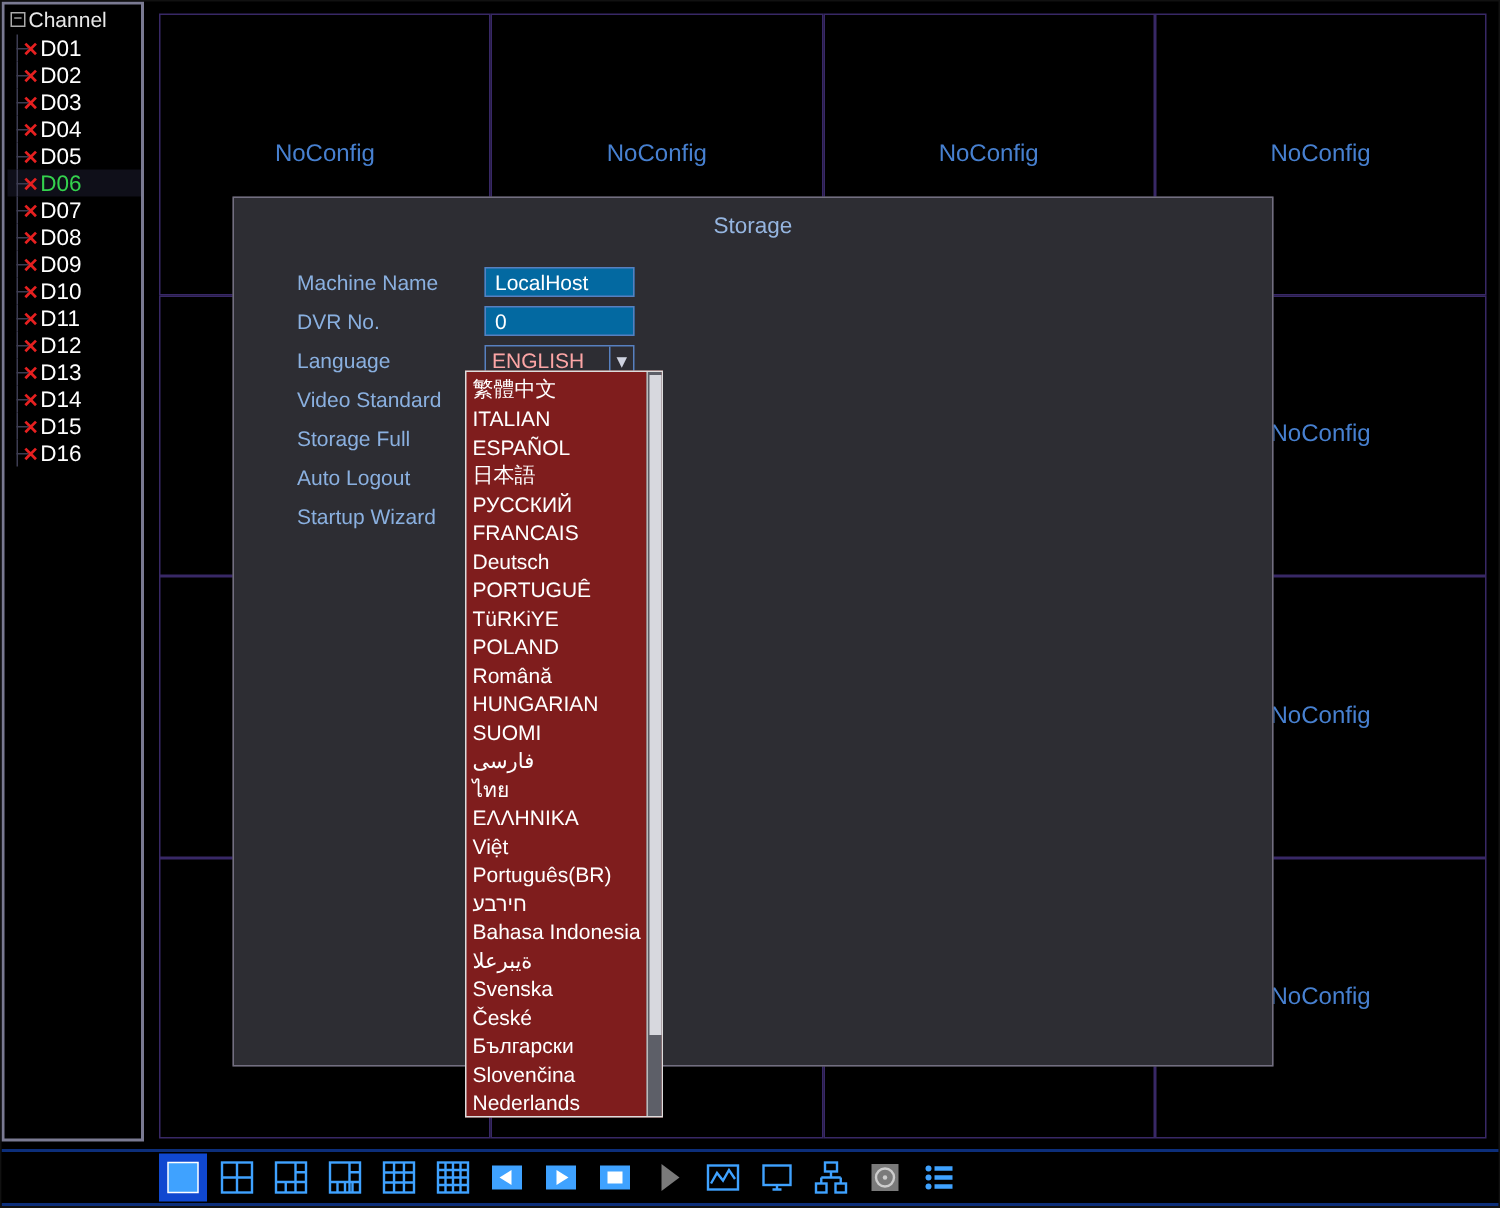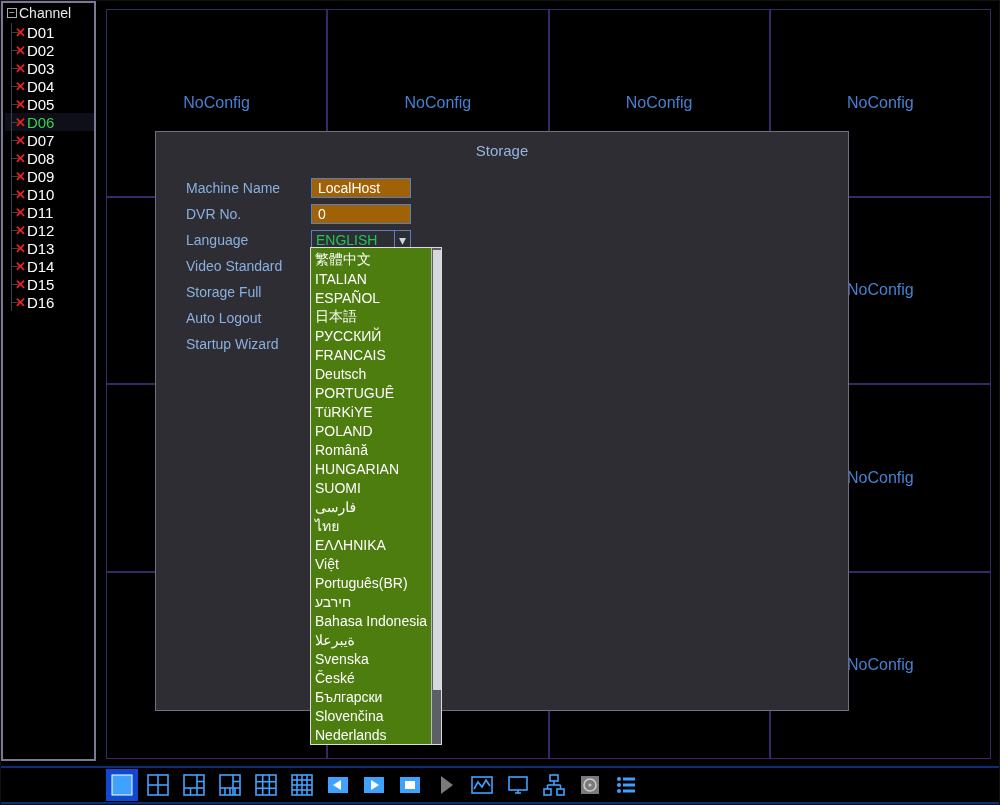--- a/index.html
+++ b/index.html
@@ -81,50 +81,50 @@
     background: #2d2d33;
     border: 1px solid #726e80;
   }
   .dialog-title {
     text-align: center;
     color: #95b5e0;
     font-size: 15px;
     padding: 10px 0 16px 0;
   }
   .form {
-    padding-left: 30px;
+    padding-left: 42px;
   }
   .form-row {
     display: flex; align-items: center;
     height: 26px;
     font-size: 14px;
   }
   .form-label {
     width: 125px;
     color: #8ab0e0;
   }
   .text-input {
-    background: #a16207;
+    background: #0369a1;
     border: 1px solid #5780c0;
     color: #fff;
     font-size: 14px;
     padding: 1px 6px;
     height: 20px;
   }
   .machine { width: 100px; }
   .dvrno { width: 100px; }
   .lang-select {
     position: relative;
     width: 100px; height: 20px;
     border: 1px solid #5780c0;
     display: flex; align-items: center;
     padding-left: 4px;
     cursor: pointer;
   }
-  .lang-select .value { color: #22c55e; font-size: 14px; }
+  .lang-select .value { color: #fca5a5; font-size: 14px; }
   .lang-select .arrow {
     position: absolute; right: 0; top: 0; bottom: 0;
     width: 16px;
     border-left: 1px solid #5780c0;
     display: flex; align-items: center; justify-content: center;
     color: #cfd3e0;
   }
   .dialog-buttons {
     position: absolute;
     left: 390px; top: 536px;
@@ -138,21 +138,21 @@
     font-size: 14px;
     display: flex; align-items: center; justify-content: center;
     cursor: pointer;
   }
 
   
   .dropdown {
     position: absolute;
     left: 309px; top: 246px;
     width: 132px; height: 498px;
-    background: #4d7c0f;
+    background: #7f1d1d;
     border: 1px solid #ddd;
     z-index: 50;
     display: flex;
   }
   .dropdown .items {
     flex: 1;
     overflow: hidden;
     font-size: 14px;
     color: #fff;
     padding: 2px 2px;

